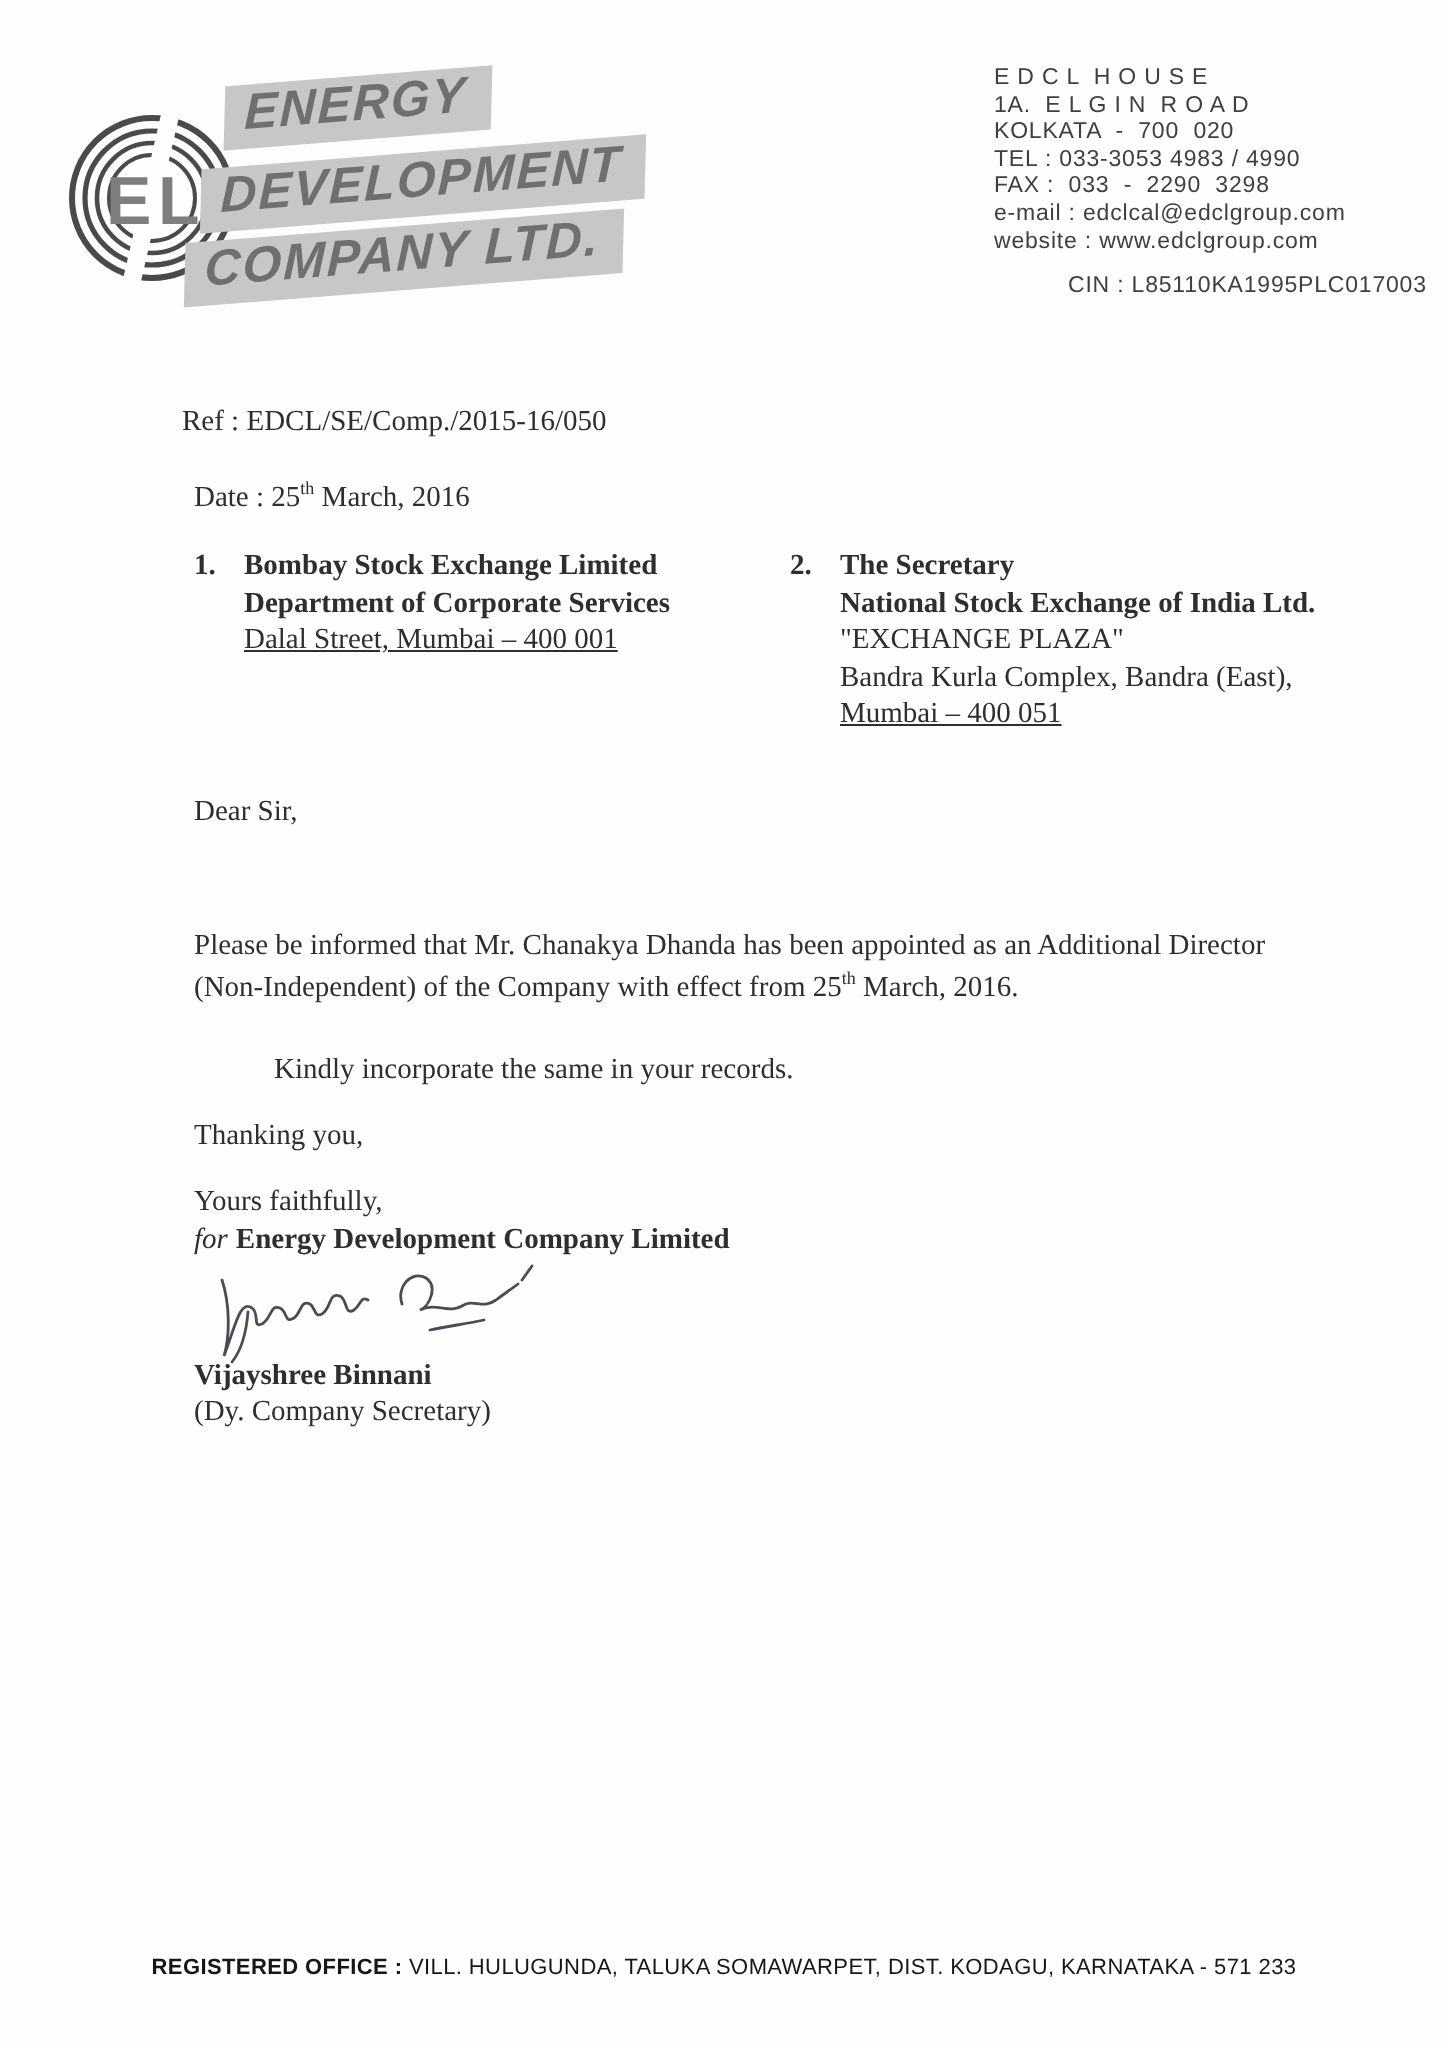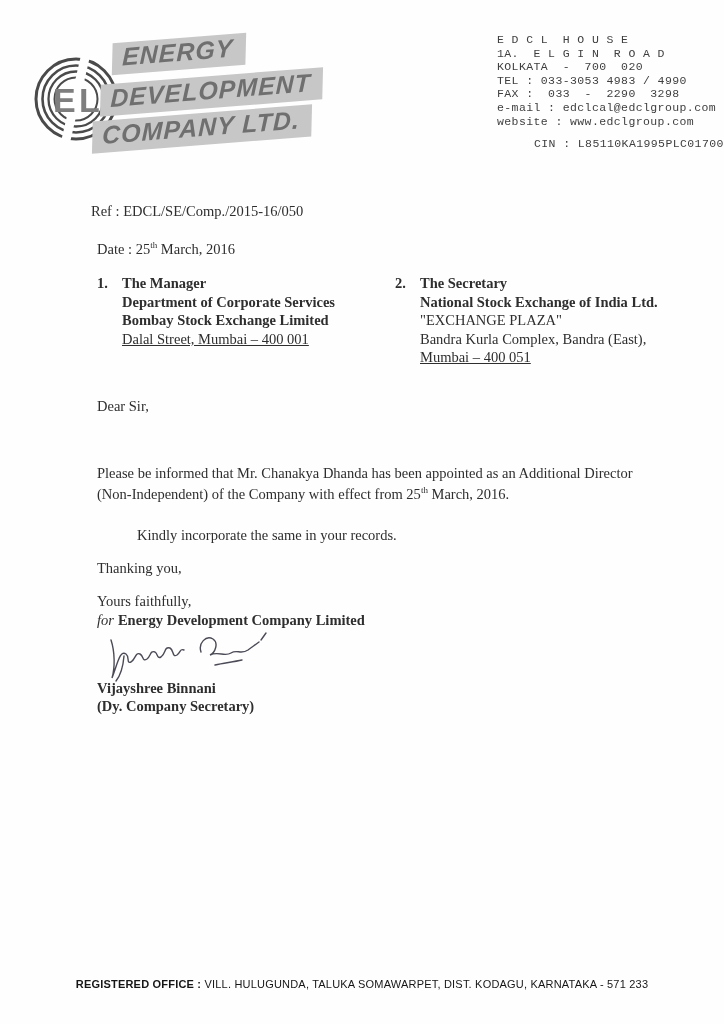--- a/index.html
+++ b/index.html
@@ -16,21 +16,21 @@
     transform:rotate(-4.5deg) skewX(-6deg); white-space:nowrap;
   }
   #strip1 { left:112px; top:38px; }
   #strip2 { left:100px; top:76px; }
   #strip3 { left:92px;  top:113px; }
 
   .logo { position:absolute; left:30px; top:53px; }
 
   .lh-address {
     position:absolute; left:497px; top:33px; width:220px;
-    font-family:Liberation Mono, monospace; font-size:11.5px; line-height:13.6px;
+    font-family:Liberation Sans, sans-serif; font-size:11.5px; line-height:13.6px;
     color:#3f3f3f; letter-spacing:0.4px;
   }
   .lh-line { white-space:pre; }
   .cin-line { margin-top:9px; white-space:pre;margin-left:37px; }
 
   
   .txt { font-size:14.5px; }
   .ref        { position:absolute; left:91px; top:203px; }
   .date-line  { position:absolute; left:97px; top:241px; }
 
@@ -47,21 +47,21 @@
   .subject    { position:absolute; left:97px; top:431px; font-weight:bold; }
   .para1      { position:absolute; left:97px; top:463px; width:552px; line-height:21px; }
   .para2      { position:absolutely; }
   .para2      { position:absolute; left:97px; top:527px;margin-left:40px; }
   .thanking   { position:absolute; left:97px; top:560px; }
   .closing    { position:absolute; left:97px; top:592px; line-height:18.5px; }
   .for-word   { font-style:italic; margin-right:4px; }
 
   .signature  { position:absolute; left:103px; top:630px; }
   .sig-name   { position:absolute; left:97px; top:680px; font-weight:bold; }
-  .sig-title  { position:absolute; left:97px; top:698px; font-weight:bold; }
+  .sig-title  { position:absolute; left:97px; top:698px; font-weight:normal; }
 
   
   .footer {
     position:absolute; left:0; right:0; top:978px; text-align:center;
     font-family:"Liberation Sans", sans-serif; font-size:11px; color:#161616;
     letter-spacing:0.2px; white-space:pre;
   }
   .footer .label { font-weight:bold; }
 </style>
 </head>
@@ -98,23 +98,22 @@
       <div class="cin-line">CIN : L85110KA1995PLC017003</div>
     </div>
   </div>
 
   <div class="txt ref">Ref : EDCL/SE/Comp./2015-16/050</div>
   <div class="txt date-line"><span>Date : 25</span><sup>th</sup><span> March, 2016</span></div>
 
   <div class="txt recipient" id="rec1">
     <div class="rec-num">1.</div>
     <div class="rec-lines">
-      <div class="bold">The Manager</div>
+      <div class="bold">Bombay Stock Exchange Limited</div>
       <div class="bold">Department of Corporate Services</div>
-      <div class="bold">Bombay Stock Exchange Limited</div>
       <div class="underlined">Dalal Street, Mumbai – 400 001</div>
     </div>
   </div>
 
   <div class="txt recipient" id="rec2">
     <div class="rec-num">2.</div>
     <div class="rec-lines">
       <div class="bold">The Secretary</div>
       <div class="bold">National Stock Exchange of India Ltd.</div>
       <div>"EXCHANGE PLAZA"</div>

